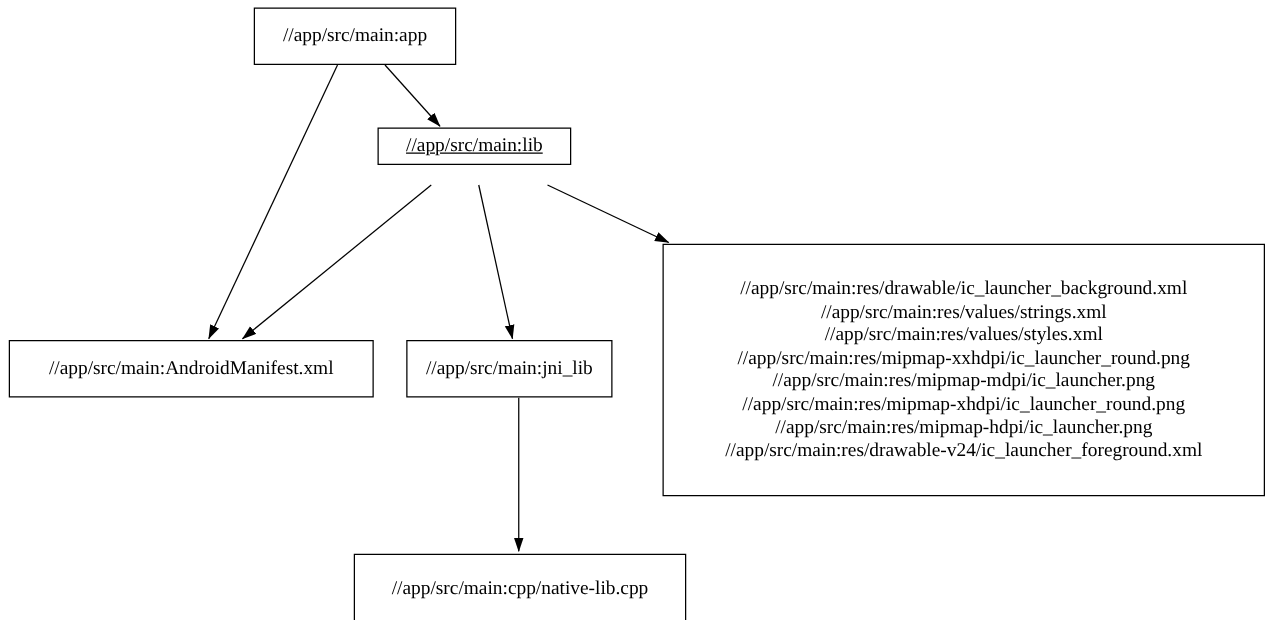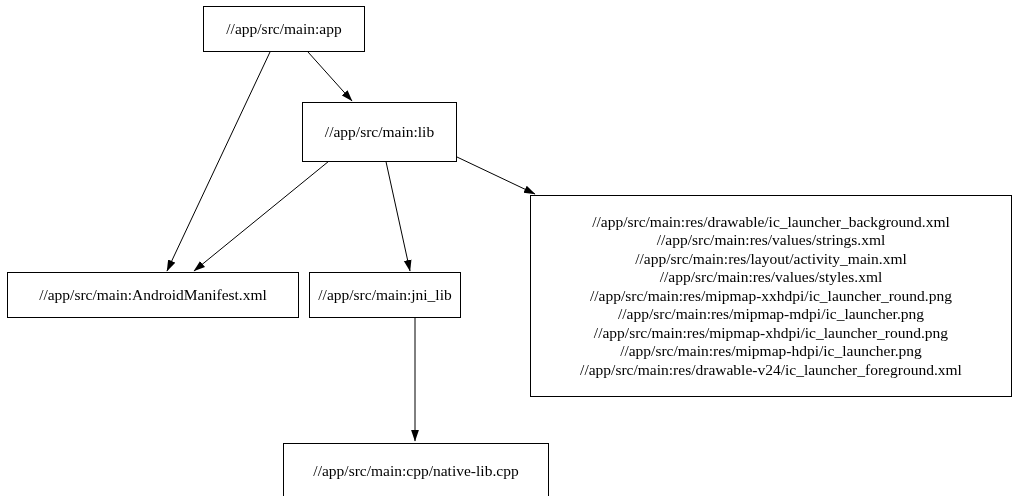--- a/index.html
+++ b/index.html
@@ -65,36 +65,35 @@
     <line x1="345" y1="148" x2="194" y2="271" marker-end="url(#arrow)"></line>
     <line x1="383" y1="148" x2="410" y2="271" marker-end="url(#arrow)"></line>
     <line x1="438" y1="148" x2="535" y2="194" marker-end="url(#arrow)"></line>
     <line x1="415" y1="318" x2="415" y2="441" marker-end="url(#arrow)"></line>
   </svg>
 
   <div class="node" style="left:203px; top:6px; width:162px; height:46px;text-align:right;">
     <span>//app/src/main:app</span>
   </div>
 
-  <div class="node" style="left:302px; top:102px; width:155px; height:60px;">
+  <div class="node" style="left:302px; top:102px; width:155px; height:30px;text-decoration:underline;">
     <span>//app/src/main:lib</span>
   </div>
 
   <div class="node" style="left:7px; top:272px; width:292px; height:46px;">
     <span>//app/src/main:AndroidManifest.xml</span>
   </div>
 
-  <div class="node" style="left:309px; top:272px; width:152px; height:46px;">
+  <div class="node" style="left:325px; top:272px; width:165px; height:46px;">
     <span>//app/src/main:jni_lib</span>
   </div>
 
   <div class="node node-multiline" style="left:530px; top:195px; width:482px; height:202px;">
     <span class="res-line">//app/src/main:res/drawable/ic_launcher_background.xml</span>
     <span class="res-line">//app/src/main:res/values/strings.xml</span>
-    <span class="res-line">//app/src/main:res/layout/activity_main.xml</span>
     <span class="res-line">//app/src/main:res/values/styles.xml</span>
     <span class="res-line">//app/src/main:res/mipmap-xxhdpi/ic_launcher_round.png</span>
     <span class="res-line">//app/src/main:res/mipmap-mdpi/ic_launcher.png</span>
     <span class="res-line">//app/src/main:res/mipmap-xhdpi/ic_launcher_round.png</span>
     <span class="res-line">//app/src/main:res/mipmap-hdpi/ic_launcher.png</span>
     <span class="res-line">//app/src/main:res/drawable-v24/ic_launcher_foreground.xml</span>
   </div>
 
   <div class="node" style="left:283px; top:443px; width:266px; height:56px;">
     <span>//app/src/main:cpp/native-lib.cpp</span>

